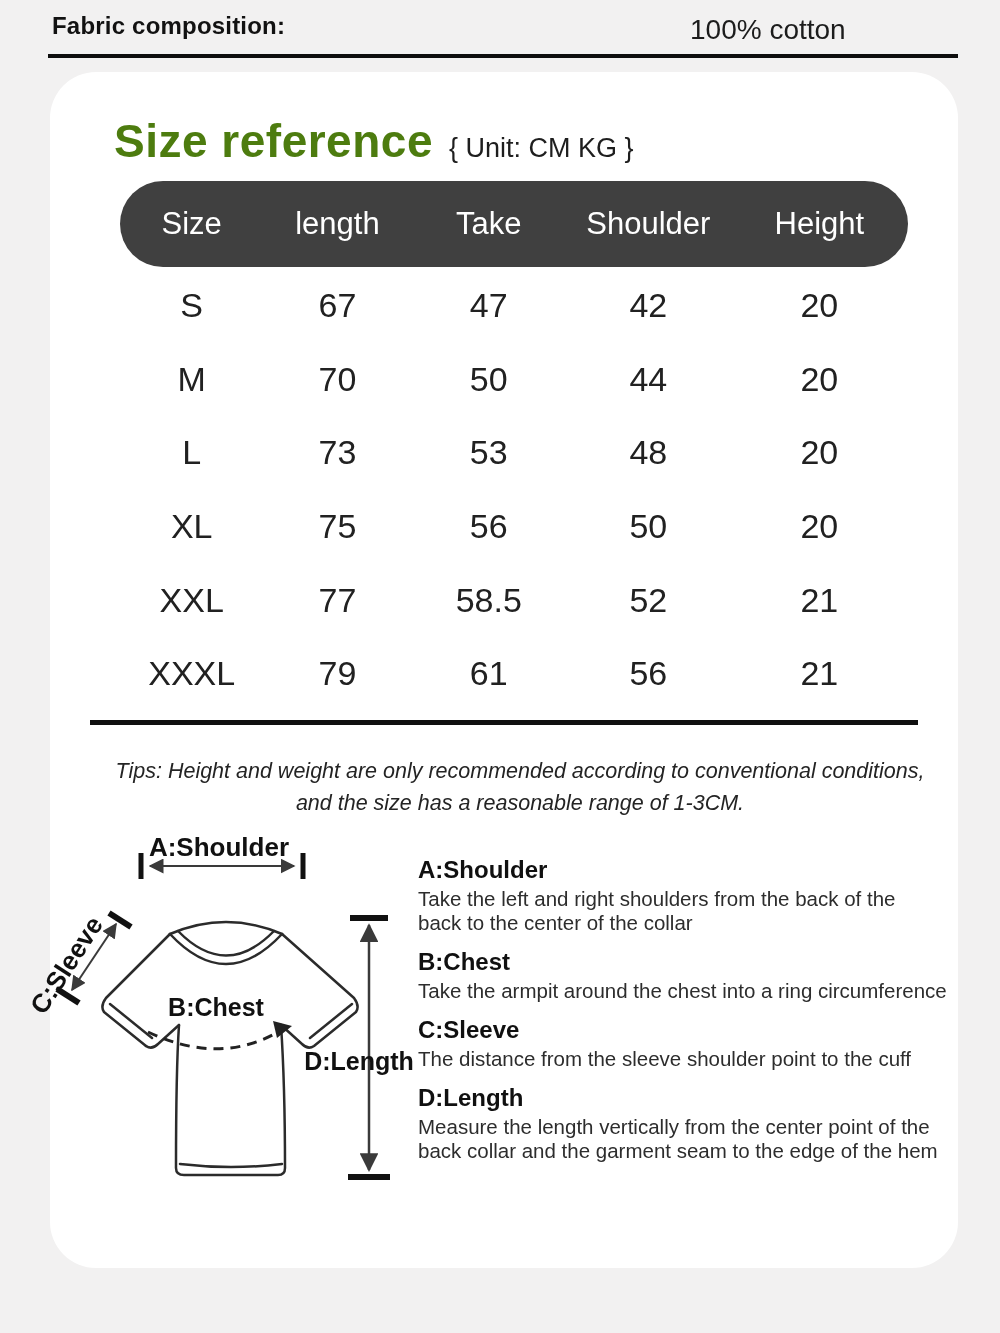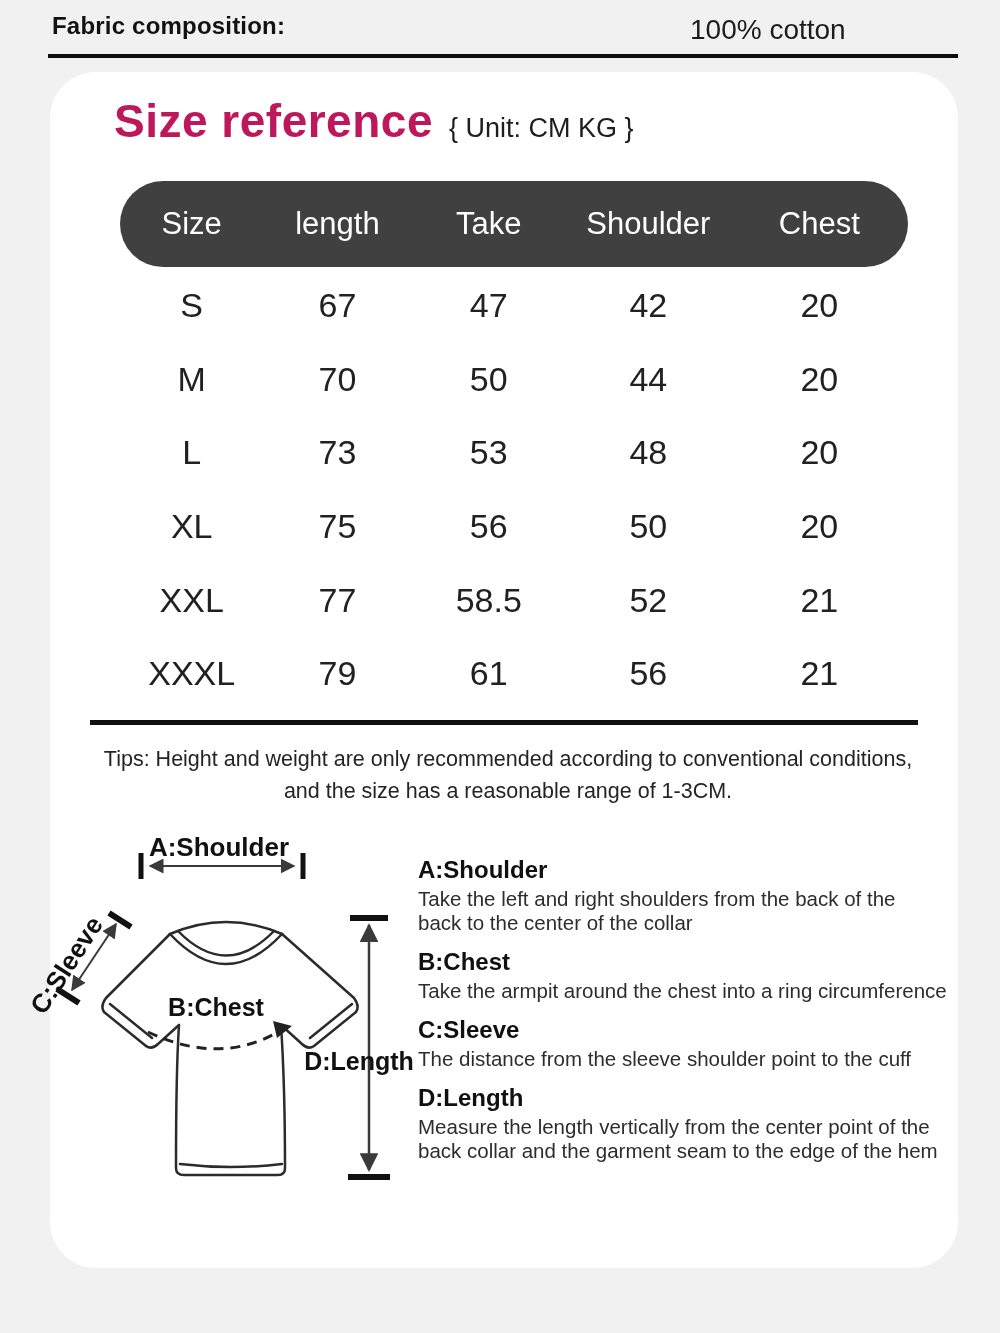--- a/index.html
+++ b/index.html
@@ -16,35 +16,35 @@
   
   .fabric-row{left:52px;top:12px;width:906px;height:42px;}
   .fabric-label{position:absolute;left:0;top:0;font-size:24px;font-weight:bold;color:#121212;letter-spacing:.2px;}
   .fabric-value{position:absolute;left:638px;top:2px;font-size:28px;font-weight:400;color:#1c1c1c;}
   .top-rule{left:48px;top:54px;width:910px;height:4px;background:#0e0e0e;}
 
   
   .card{left:50px;top:72px;width:908px;height:1196px;background:#ffffff;border-radius:46px;}
 
   .card-title-row{position:absolute;left:64px;top:22px;display:flex;align-items:baseline;}
-  .card-title{font-size:46px;font-weight:bold;color:#be185d;letter-spacing:.5px;}
+  .card-title{font-size:46px;font-weight:bold;color:#4d7c0f;letter-spacing:.5px;margin-top:20px;}
   .card-unit{font-size:27px;font-weight:400;color:#1e1e1e;margin-left:16px;}
 
   
   .thead{position:absolute;left:70px;top:109px;width:788px;height:86px;background:#404040;border-radius:44px;
          display:grid;grid-template-columns:18.2% 18.8% 19.6% 20.9% 22.5%;align-items:center;}
   .thead .hc{color:#fff;font-size:31px;text-align:center;font-weight:400;}
   .tbody{position:absolute;left:70px;top:197px;width:788px;}
   .trow{height:73.6px;display:grid;grid-template-columns:18.2% 18.8% 19.6% 20.9% 22.5%;align-items:center;}
   .trow .tc{font-size:34px;color:#212121;text-align:center;}
 
   .divider{position:absolute;left:40px;top:648px;width:828px;height:5px;background:#101010;}
 
-  .tips{position:absolute;left:44px;top:668px;width:820px;margin:4px;text-align:center;
-        font-size:21.5px;line-height:31.5px;color:#242424;}
+  .tips{position:absolute;left:44px;top:668px;width:820px;margin:16px;text-align:center;
+        font-size:21.5px;line-height:31.5px;color:#242424;font-style:italic;}
 
   
   .tshirt-svg{position:absolute;left:-20px;top:748px;width:420px;height:470px;overflow:visible;
               font-family:"Liberation Sans","DejaVu Sans",sans-serif;}
   .guide{position:absolute;left:368px;top:784px;width:556px;}
   .g-item{margin:0 0 13px 0;}
   .g-title{margin:0 0 3px 0;font-size:24px;font-weight:bold;color:#101010;}
   .g-desc{margin:0;font-size:20.5px;line-height:24px;color:#2d2d2d;}
   .g-desc.w-a{max-width:478px;}
   .g-desc.w-d{max-width:548px;}
@@ -63,21 +63,21 @@
   <div class="card-title-row">
     <span class="card-title">Size reference</span>
     <span class="card-unit">{ Unit: CM KG }</span>
   </div>
 
   <div class="thead">
     <div class="hc">Size</div>
     <div class="hc">length</div>
     <div class="hc">Take</div>
     <div class="hc">Shoulder</div>
-    <div class="hc">Chest</div>
+    <div class="hc">Height</div>
   </div>
 
   <div class="tbody">
     <div class="trow">
       <div class="tc">S</div>
       <div class="tc">67</div>
       <div class="tc">47</div>
       <div class="tc">42</div>
       <div class="tc">20</div>
     </div>

